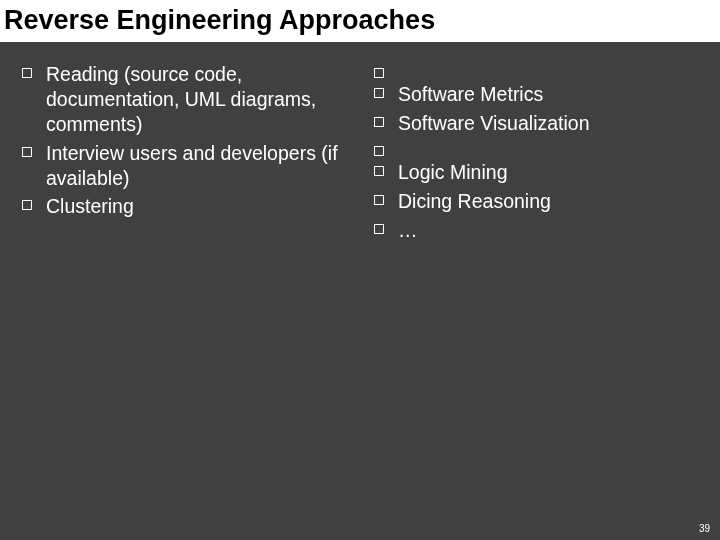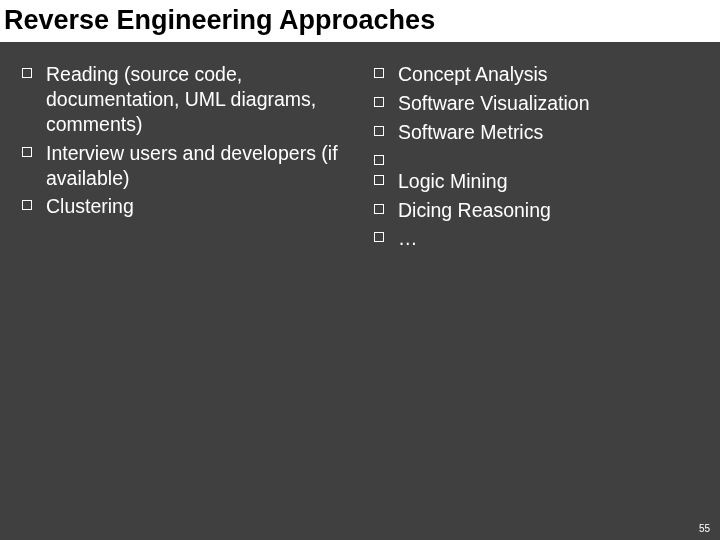--- a/index.html
+++ b/index.html
@@ -78,42 +78,41 @@
       </div>
       <div class="bullet-item">
         <div class="bullet-icon"></div>
         <div class="bullet-text">Clustering</div>
       </div>
     </div>
 
     <div class="column">
       <div class="bullet-item">
         <div class="bullet-icon"></div>
-        <div class="bullet-text">Concept Analysis</div>
+      </div>
+      <div class="bullet-item">
+        <div class="bullet-icon"></div>
+        <div class="bullet-text">Software Metrics</div>
       </div>
       <div class="bullet-item">
         <div class="bullet-icon"></div>
         <div class="bullet-text">Software Visualization</div>
-      </div>
-      <div class="bullet-item">
-        <div class="bullet-icon"></div>
-        <div class="bullet-text">Software Metrics</div>
       </div>
       <div class="bullet-item">
         <div class="bullet-icon"></div>
       </div>
       <div class="bullet-item">
         <div class="bullet-icon"></div>
         <div class="bullet-text">Logic Mining</div>
       </div>
       <div class="bullet-item">
         <div class="bullet-icon"></div>
         <div class="bullet-text">Dicing Reasoning</div>
       </div>
       <div class="bullet-item">
         <div class="bullet-icon"></div>
         <div class="bullet-text">…</div>
       </div>
     </div>
   </div>
 
-  <div class="page-number">55</div>
+  <div class="page-number">39</div>
 </div>
 
 </body></html>

